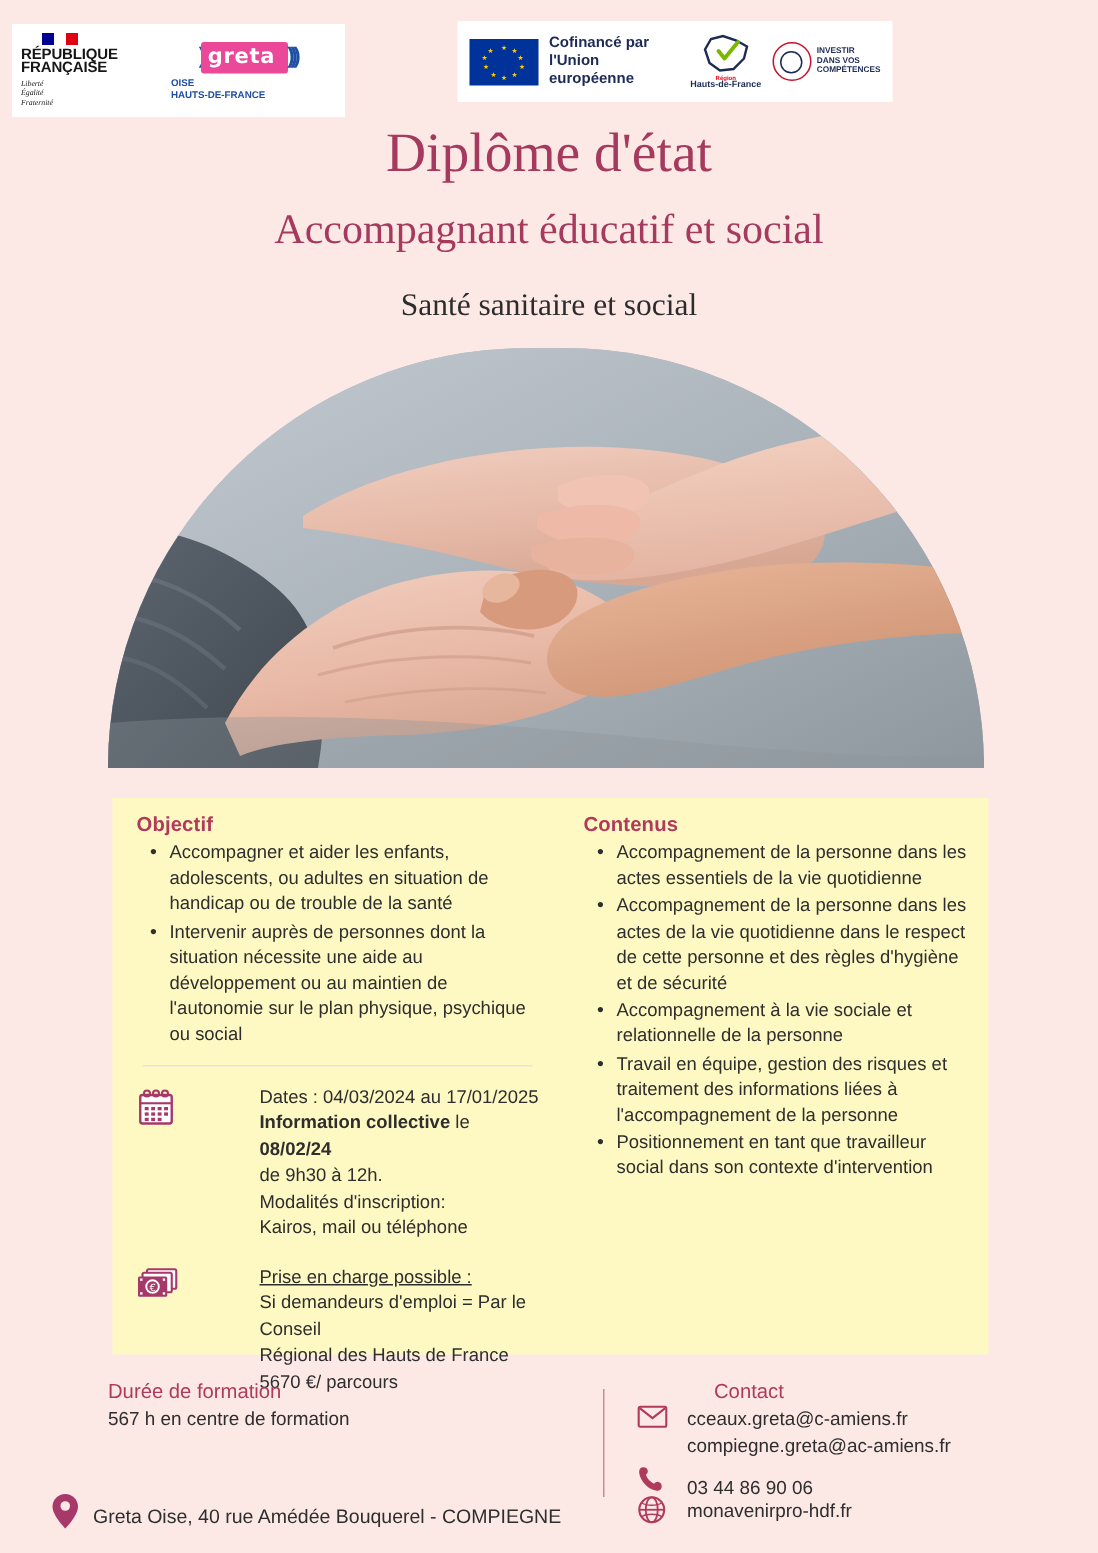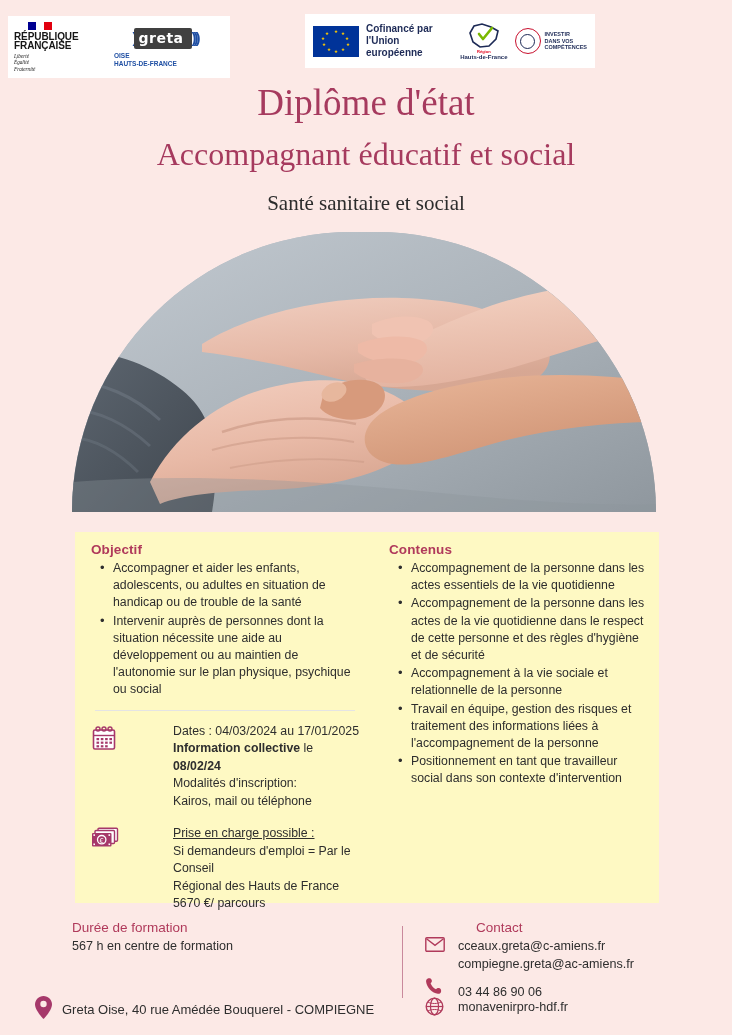--- a/index.html
+++ b/index.html
@@ -24,21 +24,21 @@
   .flag-row { display: flex; align-items: center; margin-bottom: 2px; margin-left: 14px; }
   .flag-blue { width: 8px; height: 8px; background: #000091; }
   .flag-white { width: 8px; height: 8px; background: #ffffff; }
   .flag-red { width: 8px; height: 8px; background: #e1000f; }
   .rf-name { font-size: 10px; font-weight: bold; line-height: 9.5px; color: #161616; letter-spacing: -0.1px;}
   .rf-motto { font-size: 5.2px; font-style: italic; line-height: 6.4px; color: #161616; margin-top: 2px; font-family: "Liberation Serif", serif;}
 
   .greta { flex: 1; display: flex; flex-direction: column; align-items: center; justify-content: center; }
   .greta-mark { display: flex; align-items: center; }
   .greta-pill {
-    background: #404040; color: #fff; font-weight: bold; font-size: 14px;
+    background: #ec4899; color: #fff; font-weight: bold; font-size: 14px;
     padding: 2px 8px 3px 4px; border-radius: 2px; letter-spacing: 0.5px;
     font-family: "DejaVu Sans", sans-serif;
   }
   .chev { color: #1f4fa3; font-weight: bold; font-size: 15px; line-height: 14px; letter-spacing: -3px;}
   .greta-sub1 { font-size: 6.5px; font-weight: bold; color: #1f4fa3; margin-top: 3px; align-self: flex-start; margin-left: 8px;}
   .greta-sub2 { font-size: 6.5px; font-weight: bold; color: #1f4fa3; margin-top: 1px; align-self: flex-start; margin-left: 8px;}
 
   .logo-box-right {
     position: absolute; left: 305px; top: 4px;
     width: 290px; height: 54px;
@@ -59,21 +59,21 @@
 
   
   .title-1 {
     position: absolute; top: 82px; left: 0; width: 732px;
     text-align: center; font-family: "Liberation Serif", serif;
     font-size: 37px; color: #a63a5e; line-height: 42px;
   }
   .title-2 {
     position: absolute; top: 131px; left: 0; width: 732px;
     text-align: center; font-family: "Liberation Serif", serif;
-    font-size: 32px; color: #a63a5e; line-height: 46px;
+    font-size: 28px; color: #a63a5e; line-height: 46px;
   }
   .subtitle {
     position: absolute; top: 190px; left: 0; width: 732px;
     text-align: center; font-family: "Liberation Serif", serif;
     font-size: 21px; color: #2c2c2c; line-height: 26px;
   }
 
   
   .hero {
     position: absolute; left: 72px; top: 232px; width: 584px; height: 280px;
@@ -293,20 +293,21 @@
                 <rect x="18.4" y="16.6" width="2.6" height="2.2"></rect>
               <rect x="5.5" y="20.2" width="2.6" height="2.2"></rect>
                 <rect x="9.8" y="20.2" width="2.6" height="2.2"></rect>
               <rect x="14.1" y="20.2" width="2.6" height="2.2"></rect>
             </g>
           </svg>
         </div>
         <div class="info-text">
           <div>Dates : 04/03/2024 au 17/01/2025</div>
           <div><b>Information collective</b><span> le </span><b>08/02/24</b></div>
+          <div>de 9h30 à 12h.</div>
           <div>Modalités d'inscription:</div>
           <div>Kairos, mail ou téléphone</div>
         </div>
       </div>
 
       <div class="info-block" style="margin-top:15px">
         <div class="info-icon">
           <svg width="28" height="22" viewBox="0 0 28 22">
             <rect x="7" y="1.2" width="19.5" height="13" rx="1" fill="#fff" stroke="#a6386a" stroke-width="1.4"></rect>
             <rect x="4" y="3.5" width="19.5" height="13" rx="1" fill="#fff" stroke="#a6386a" stroke-width="1.4"></rect>

